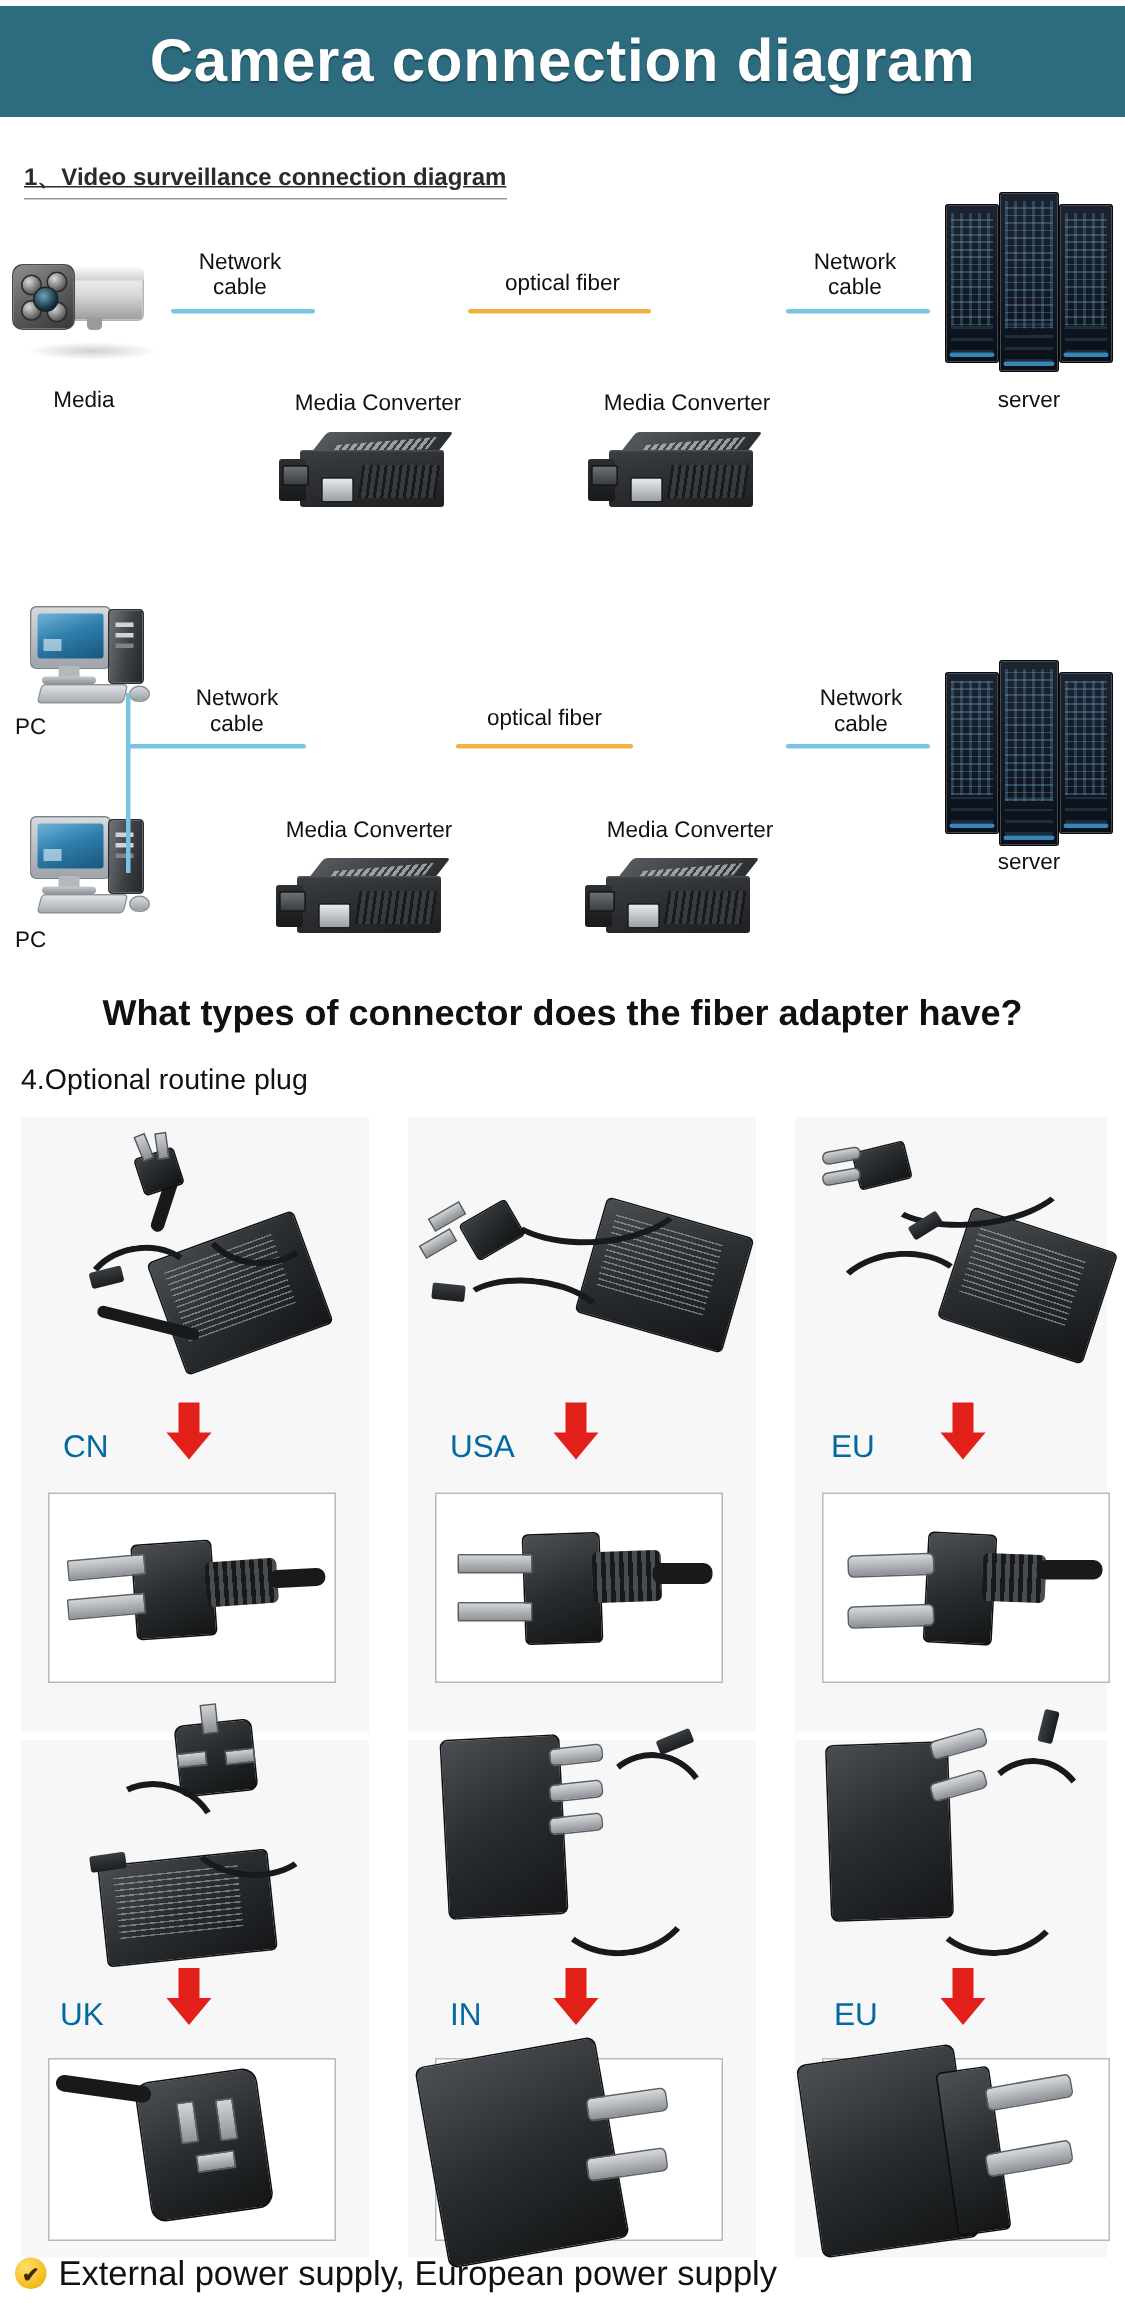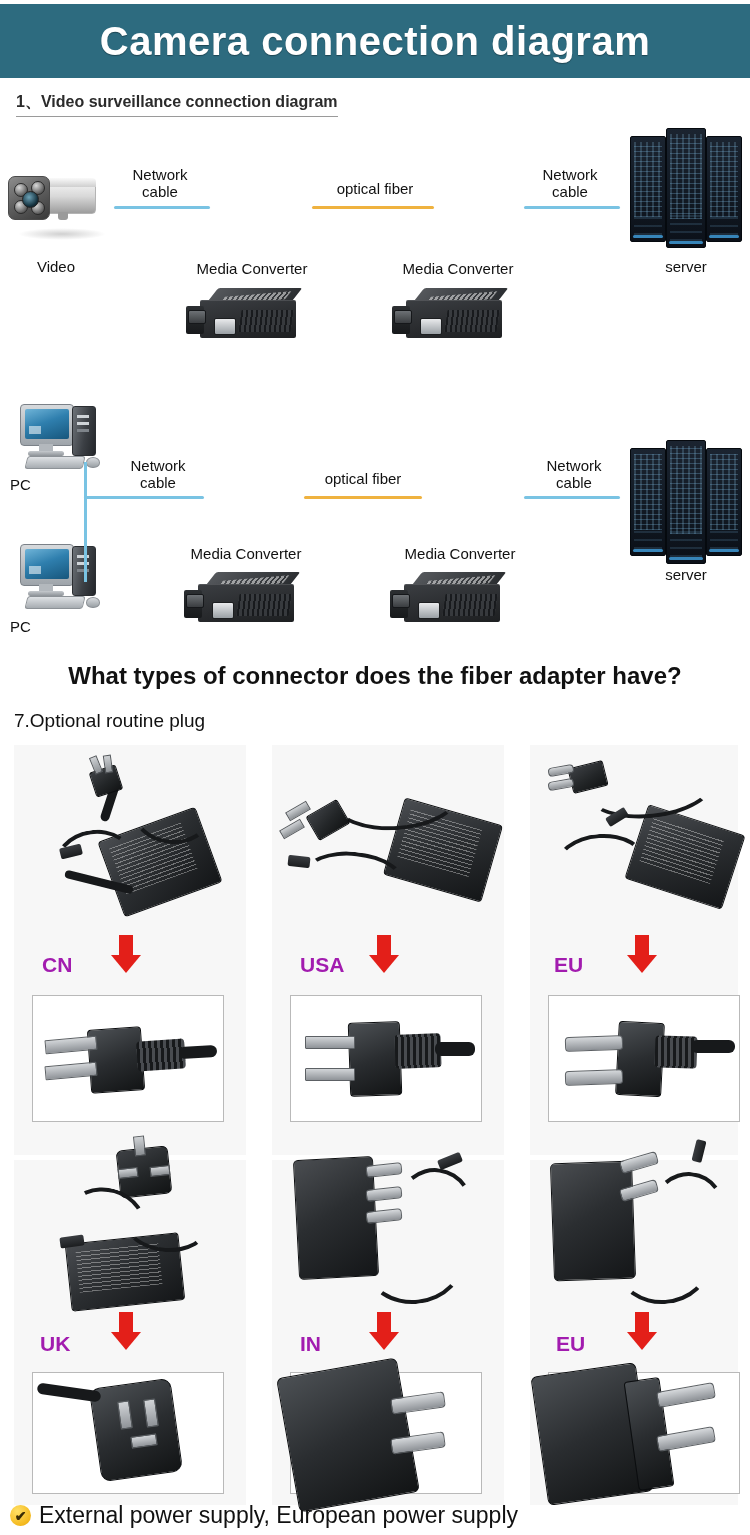--- a/index.html
+++ b/index.html
@@ -131,21 +131,21 @@
   .sub-head{position:absolute;font-size:19px;color:#111;}
 
   
   .plug-col{position:absolute;background:#f7f7f7;}
   .adapter-cell{position:absolute;}
   .frame{position:absolute;border:1px solid #b9b9b9;background:#ffffff;}
   .arrow-wrap{position:absolute;}
   .arrow-stem{position:absolute;left:8px;top:0;width:14px;height:22px;background:#e31f19;}
   .arrow-head{position:absolute;left:0;top:20px;width:0;height:0;
     border-left:15px solid transparent;border-right:15px solid transparent;border-top:18px solid #e31f19;}
-  .region-label{position:absolute;font-size:21px;color:#a21caf;font-weight:bold;}
+  .region-label{position:absolute;font-size:21px;color:#0369a1;font-weight:normal;}
 
   
   .ad-brick{position:absolute;border-radius:4px;
     background:linear-gradient(150deg,#4a4d51 0%,#2b2e31 45%,#141618 100%);
     border:1px solid #0d0f11;}
   .ad-brick .sticker{position:absolute;left:8%;top:12%;width:74%;height:62%;
     background:repeating-linear-gradient(0deg,rgba(225,225,225,.55) 0 1px,rgba(0,0,0,0) 1px 4px);
     opacity:.75;}
   .cord{position:absolute;border:4px solid #17191b;border-radius:50%;
     border-color:#17191b transparent transparent transparent;}
@@ -177,39 +177,39 @@
 </style>
 </head>
 <body>
 
 <div class="page">
 
   <div class="header">
     <div class="header-title">Camera connection diagram</div>
   </div>
 
-  <div class="sec-title" style="left:16px;top:92px;">
+  <div class="sec-title" style="left:16px;top:108px;text-decoration:underline;">
     <span>1、</span><span>Video surveillance connection diagram</span>
     <span class="sec-underline"></span>
   </div>
 
   <div class="camera" style="left:6px;top:168px;width:104px;height:62px;">
     <div class="cam-body"></div>
     <div class="cam-shade"></div>
     <div class="cam-head">
       <div class="led a"></div>
       <div class="led b"></div>
       <div class="led c"></div>
       <div class="led d"></div>
       <div class="lens"></div>
     </div>
     <div class="cam-mount"></div>
   </div>
   <div class="shadow-ellipse" style="left:18px;top:228px;width:88px;height:12px;"></div>
-  <div class="lbl" style="left:6px;top:258px;width:100px;">Video</div>
+  <div class="lbl" style="left:6px;top:258px;width:100px;">Media</div>
 
   <div class="lbl two" style="left:110px;top:166px;width:100px;">
     <span>Network</span><br>
     <span>cable</span>
   </div>
   <div class="link-line net" style="left:114px;top:206px;width:96px;"></div>
 
   <div class="lbl" style="left:300px;top:180px;width:150px;">optical fiber</div>
   <div class="link-line fiber" style="left:312px;top:206px;width:122px;"></div>
 
@@ -325,21 +325,21 @@
     <div class="rack" style="left:36px;width:38px;height:122px;top:0;">
       <div class="rack-glow"></div>
     </div>
     <div class="rack" style="left:76px;width:34px;height:106px;top:8px;">
       <div class="rack-glow"></div>
     </div>
   </div>
   <div class="lbl" style="left:630px;top:566px;width:112px;">server</div>
 
   <div class="q-head" style="top:662px;">What types of connector does the fiber adapter have?</div>
-  <div class="sub-head" style="left:14px;top:710px;">7.Optional routine plug</div>
+  <div class="sub-head" style="left:14px;top:710px;">4.Optional routine plug</div>
 
   <div class="plug-col" style="left:14px;top:745px;width:232px;height:410px;"></div>
   <div class="plug-col" style="left:272px;top:745px;width:232px;height:410px;"></div>
   <div class="plug-col" style="left:530px;top:745px;width:208px;height:410px;"></div>
   <div class="plug-col" style="left:14px;top:1160px;width:232px;height:345px;"></div>
   <div class="plug-col" style="left:272px;top:1160px;width:232px;height:345px;"></div>
   <div class="plug-col" style="left:530px;top:1160px;width:208px;height:345px;"></div>
 
   <div class="adapter-cell" style="left:40px;top:760px;width:190px;height:175px;">
     <div class="ad-brick" style="left:68px;top:62px;width:102px;height:78px;transform:rotate(-20deg);">

